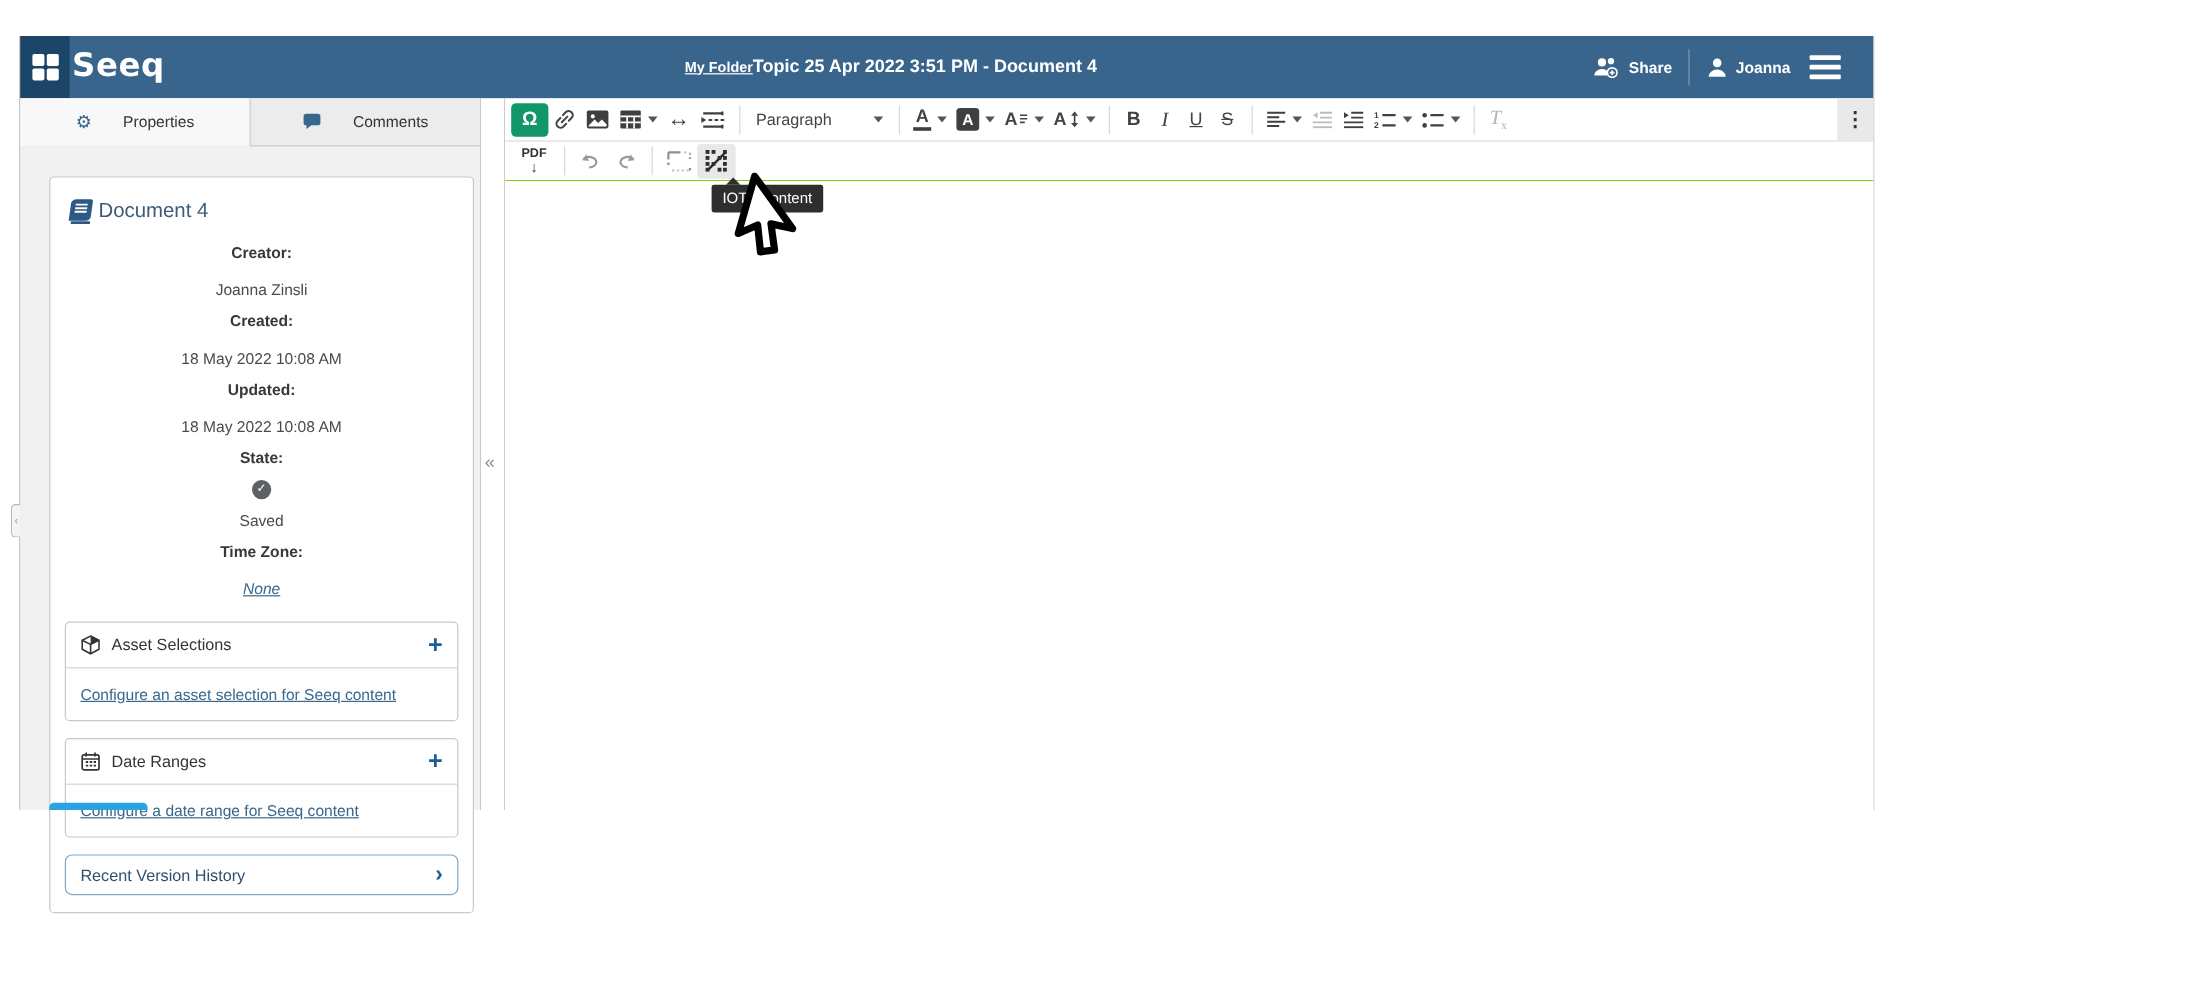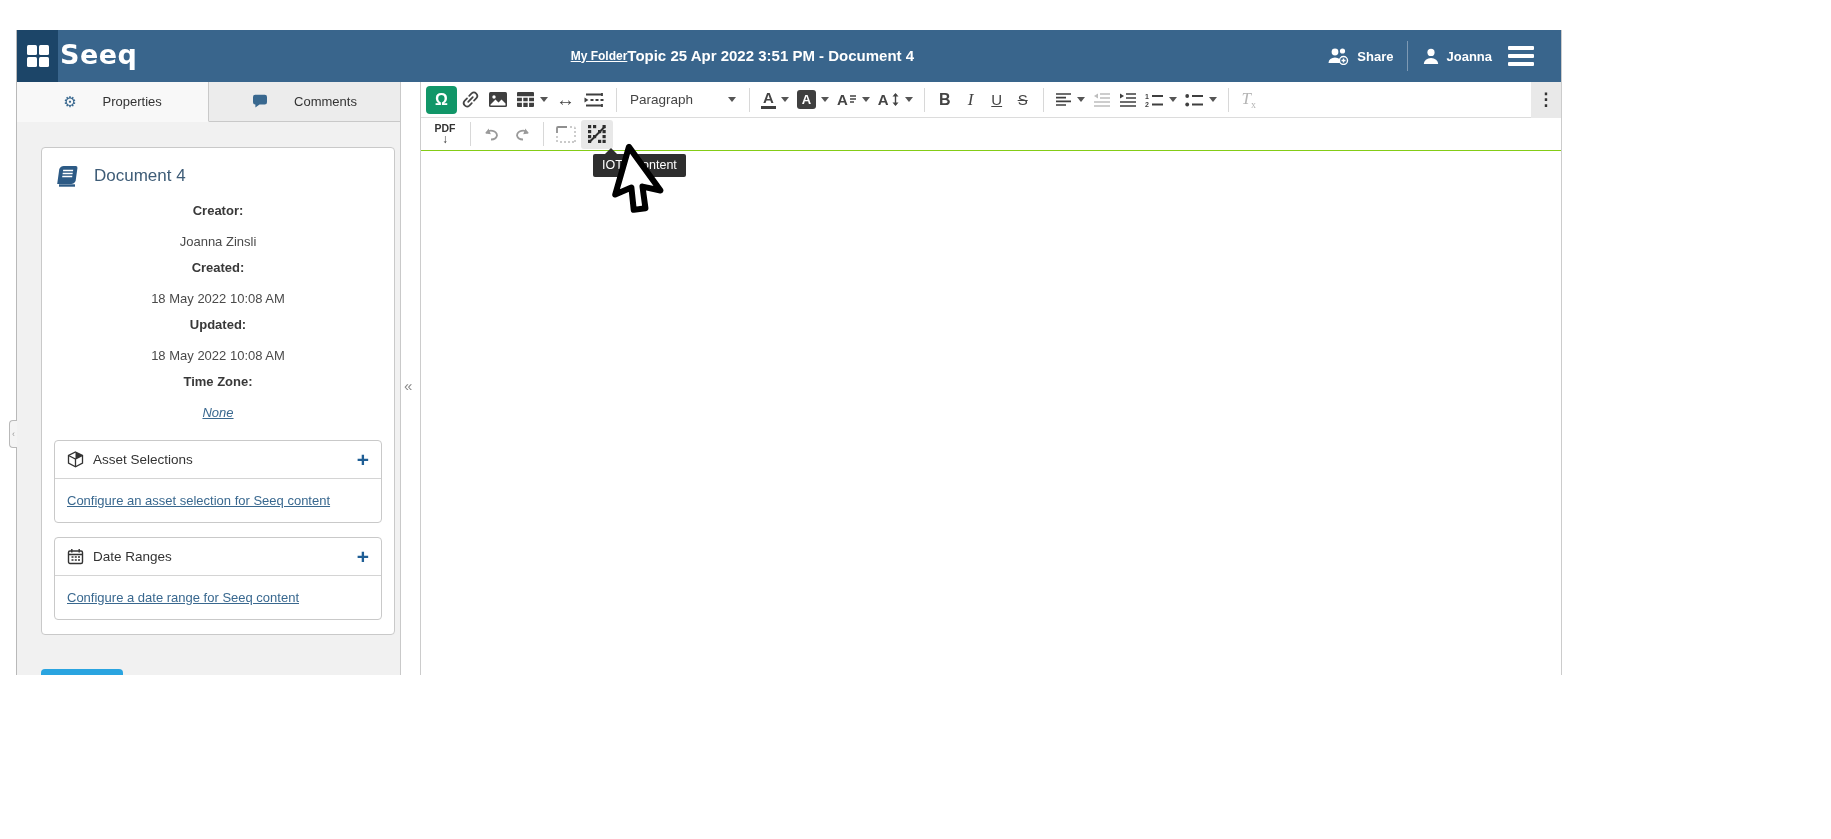--- a/index.html
+++ b/index.html
@@ -37,21 +37,21 @@
   .tab-row { display:flex; height:40px; border-bottom:1px solid #c9c9c9; background:#ececec; }
   .tab { flex:1; display:flex; align-items:center; justify-content:center; gap:26px; font-size:13px;
          color:#333; cursor:pointer; border-right:1px solid #c9c9c9; }
   .tab:last-child { border-right:none; }
   .tab.active { background:#f8f8f8; border-bottom:1px solid #f8f8f8; margin-bottom:-1px; }
   .tab-gear { color:#39688f; font-size:15px; }
 
   
   .props-card { position:absolute; left:24px; top:65px; width:354px; background:#fff;
                 border:1px solid #c9c9c9; border-radius:4px; padding:12px 12px 14px 12px; }
-  .doc-head { display:flex; align-items:center; gap:12px; margin:4px 0 10px 2px; }
+  .doc-head { display:flex; align-items:center; margin:4px 0 10px 2px; }
   .doc-head-title { font-size:17px; color:#3e5c77; }
   .prop-row { display:flex; align-items:center; gap:5px; line-height:26px; font-size:13px; color:#4a4a4a;flex-direction:column; }
   .prop-label { font-weight:bold; color:#383838; }
   .link { color:#39688f; text-decoration:underline; cursor:pointer; }
   .italic-link { font-style:italic; }
   .check-badge { display:inline-flex; width:16px; height:16px; border-radius:50%; background:#5d6166;
                  color:#fff; align-items:center; justify-content:center; font-size:10px; margin:0 2px; }
   .sub-card { border:1px solid #c9c9c9; border-radius:4px; margin-top:14px; background:#fff; }
   .sub-head { display:flex; align-items:center; gap:9px; padding:10px 12px; border-bottom:1px solid #d4d4d4; }
   .sub-head-title { font-size:13.5px; color:#333; flex:1; }
@@ -189,20 +189,25 @@
         </div>
         <div class="prop-row">
           <span class="prop-label">Created:</span>
           <span>18 May 2022 10:08 AM</span>
         </div>
         <div class="prop-row">
           <span class="prop-label">Updated:</span>
           <span>18 May 2022 10:08 AM</span>
         </div>
         <div class="prop-row">
+          <span class="prop-label">State:</span>
+          <span class="check-badge">✓</span>
+          <span>Saved</span>
+        </div>
+        <div class="prop-row">
           <span class="prop-label">Time Zone:</span>
           <span class="link italic-link">None</span>
         </div>
 
         <div class="sub-card">
           <div class="sub-head">
             <svg width="17" height="17" viewBox="0 0 17 17">
               <path d="M8.5 1 L15.5 4.5 L15.5 12 L8.5 15.8 L1.5 12 L1.5 4.5 Z" fill="none" stroke="#333" stroke-width="1.3"></path>
               <path d="M1.5 4.5 L8.5 8 L15.5 4.5 M8.5 8 L8.5 15.8" stroke="#333" stroke-width="1.3" fill="none"></path>
               <path d="M8.5 1 L15.5 4.5 L8.5 8 Z" fill="#333"></path>
@@ -223,20 +228,24 @@
               <path d="M4.5 9 h2 M7.8 9 h2 M11 9 h2 M4.5 12 h2 M7.8 12 h2 M11 12 h2" stroke="#333" stroke-width="1.6"></path>
             </svg>
             <span class="sub-head-title">Date Ranges</span>
             <span class="plus-btn">+</span>
           </div>
           <div class="sub-body">
             <span class="link">Configure a date range for Seeq content</span>
           </div>
         </div>
 
+        <button class="version-btn">
+          <span class="version-label">Recent Version History</span>
+          <span class="chevron-right">›</span>
+        </button>
       </div>
 
       <div class="blue-stub"></div>
       <div class="left-handle">‹</div>
     </div>
 
     <div class="gutter">
       <span class="collapse-glyph">«</span>
     </div>
 

